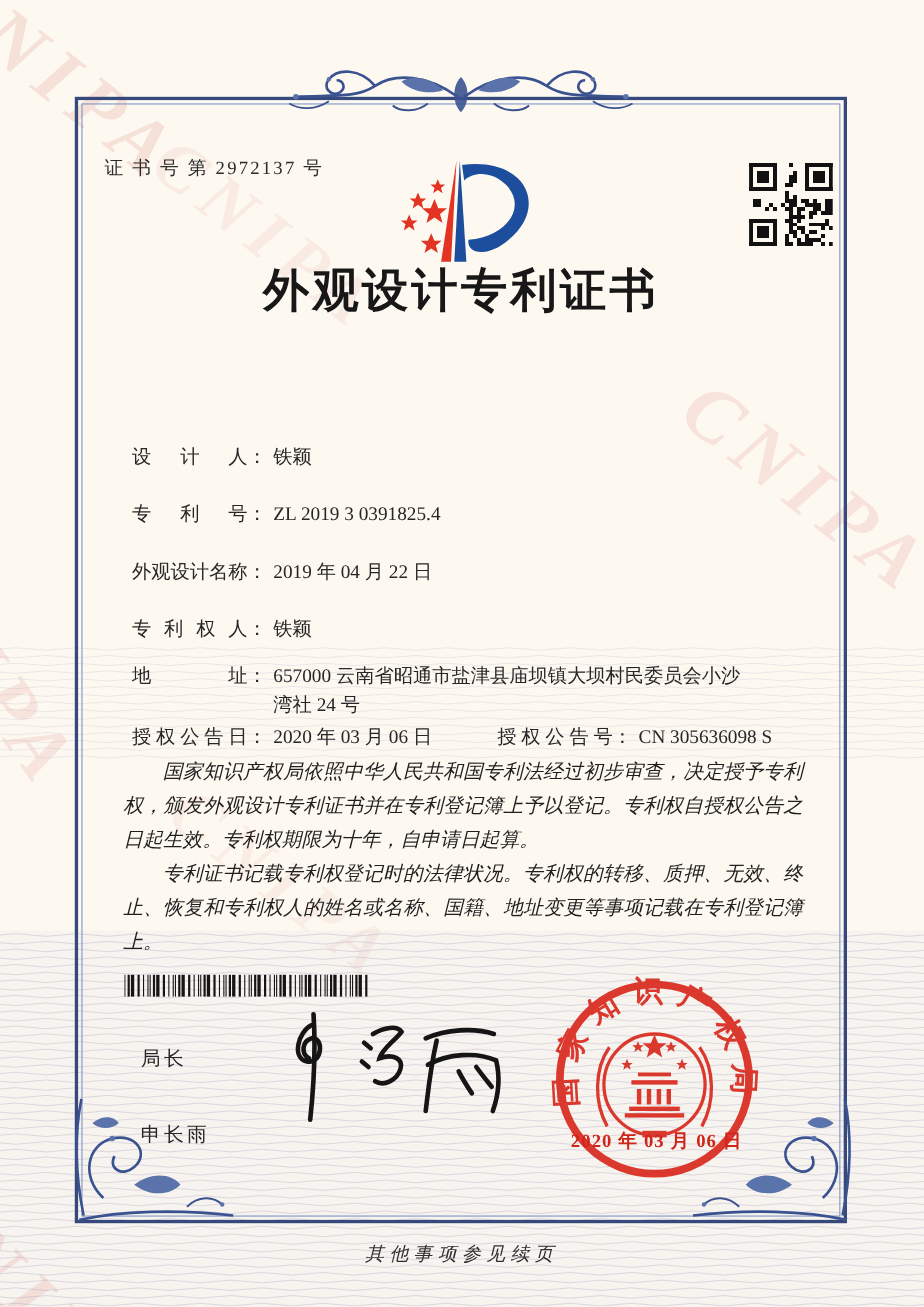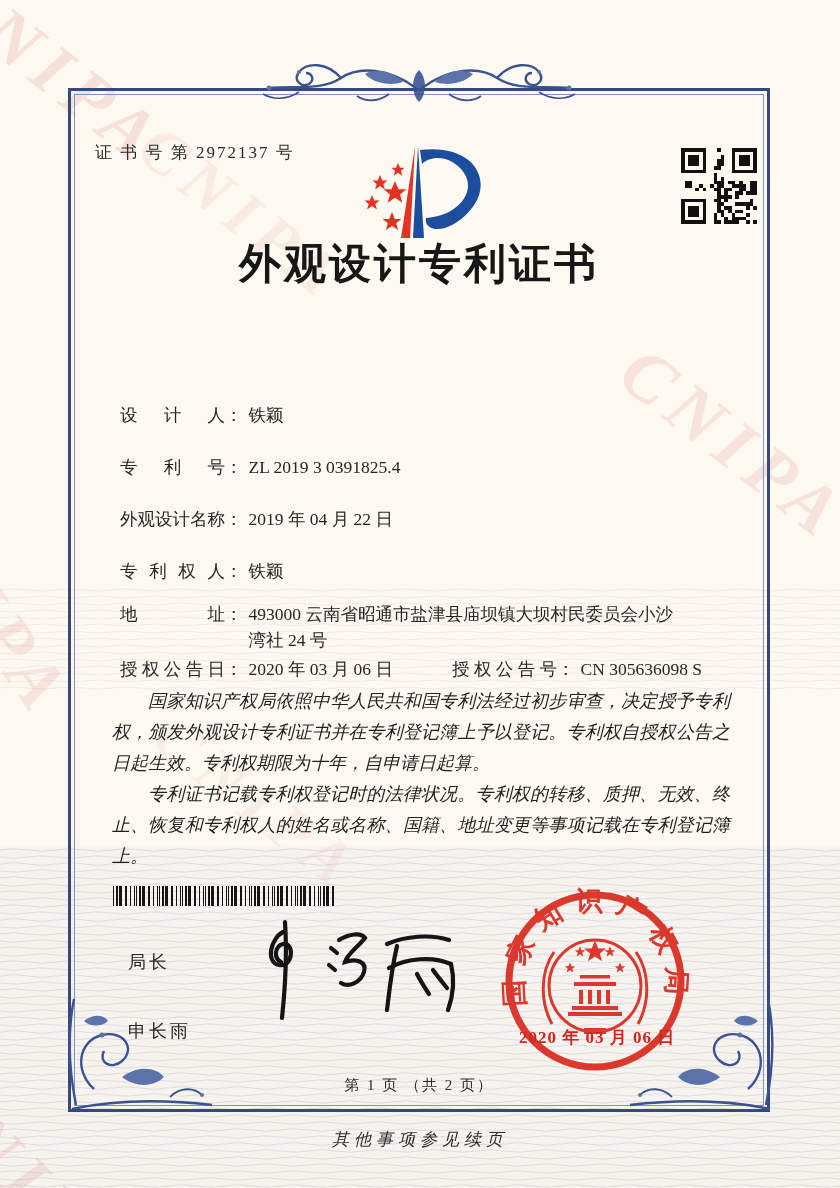--- a/index.html
+++ b/index.html
@@ -330,21 +330,21 @@
     <div class="frow" style="top:454px">
       <span class="flabel">专利号</span><span class="fsep">：</span><span class="fvalue">ZL 2019 3 0391825.4</span>
     </div>
     <div class="frow" style="top:506px">
       <span class="flabel">外观设计名称</span><span class="fsep">：</span><span class="fvalue">2019 年 04 月 22 日</span>
     </div>
     <div class="frow" style="top:558px">
       <span class="flabel">专利权人</span><span class="fsep">：</span><span class="fvalue">铁颖</span>
     </div>
     <div class="frow" style="top:601px">
-      <span class="flabel">地址</span><span class="fsep">：</span><span class="addr-lines"><span>493000 云南省昭通市盐津县庙坝镇大坝村民委员会小沙</span><br><span>湾社 24 号</span></span>
+      <span class="flabel">地址</span><span class="fsep">：</span><span class="addr-lines"><span>657000 云南省昭通市盐津县庙坝镇大坝村民委员会小沙</span><br><span>湾社 24 号</span></span>
     </div>
     <div class="frow" style="top:656px">
       <span class="flabel">授权公告日</span><span class="fsep">：</span><span class="fvalue">2020 年 03 月 06 日</span>
       <span class="pair2">
         <span class="flabel">授权公告号</span><span class="fsep">：</span><span class="fvalue">CN 305636098 S</span>
       </span>
     </div>
 
     <div class="paras">
       <p>国家知识产权局依照中华人民共和国专利法经过初步审查，决定授予专利权，颁发外观设计专利证书并在专利登记簿上予以登记。专利权自授权公告之日起生效。专利权期限为十年，自申请日起算。</p>
@@ -450,16 +450,15 @@
           <rect x="106" y="104" width="4" height="14"></rect>
         <rect x="72" y="120" width="46" height="4"></rect>
         <rect x="68" y="126" width="54" height="4"></rect>
         <path d="M52,138 C40,116 40,86 54,66" fill="none" stroke="#d92a1f" stroke-width="3"></path>
         <path d="M138,138 C150,116 150,86 136,66" fill="none" stroke="#d92a1f" stroke-width="3"></path>
         <rect x="84" y="142" width="22" height="6"></rect>
       </g>
     </svg>
     <div class="seal-date">2020 年 03 月 06 日</div>
 
-    <div class="footer">第 1 页 （共 2 页）</div>
     <div class="note">其他事项参见续页</div>
   </div>
 </div>
 
 </body></html>

